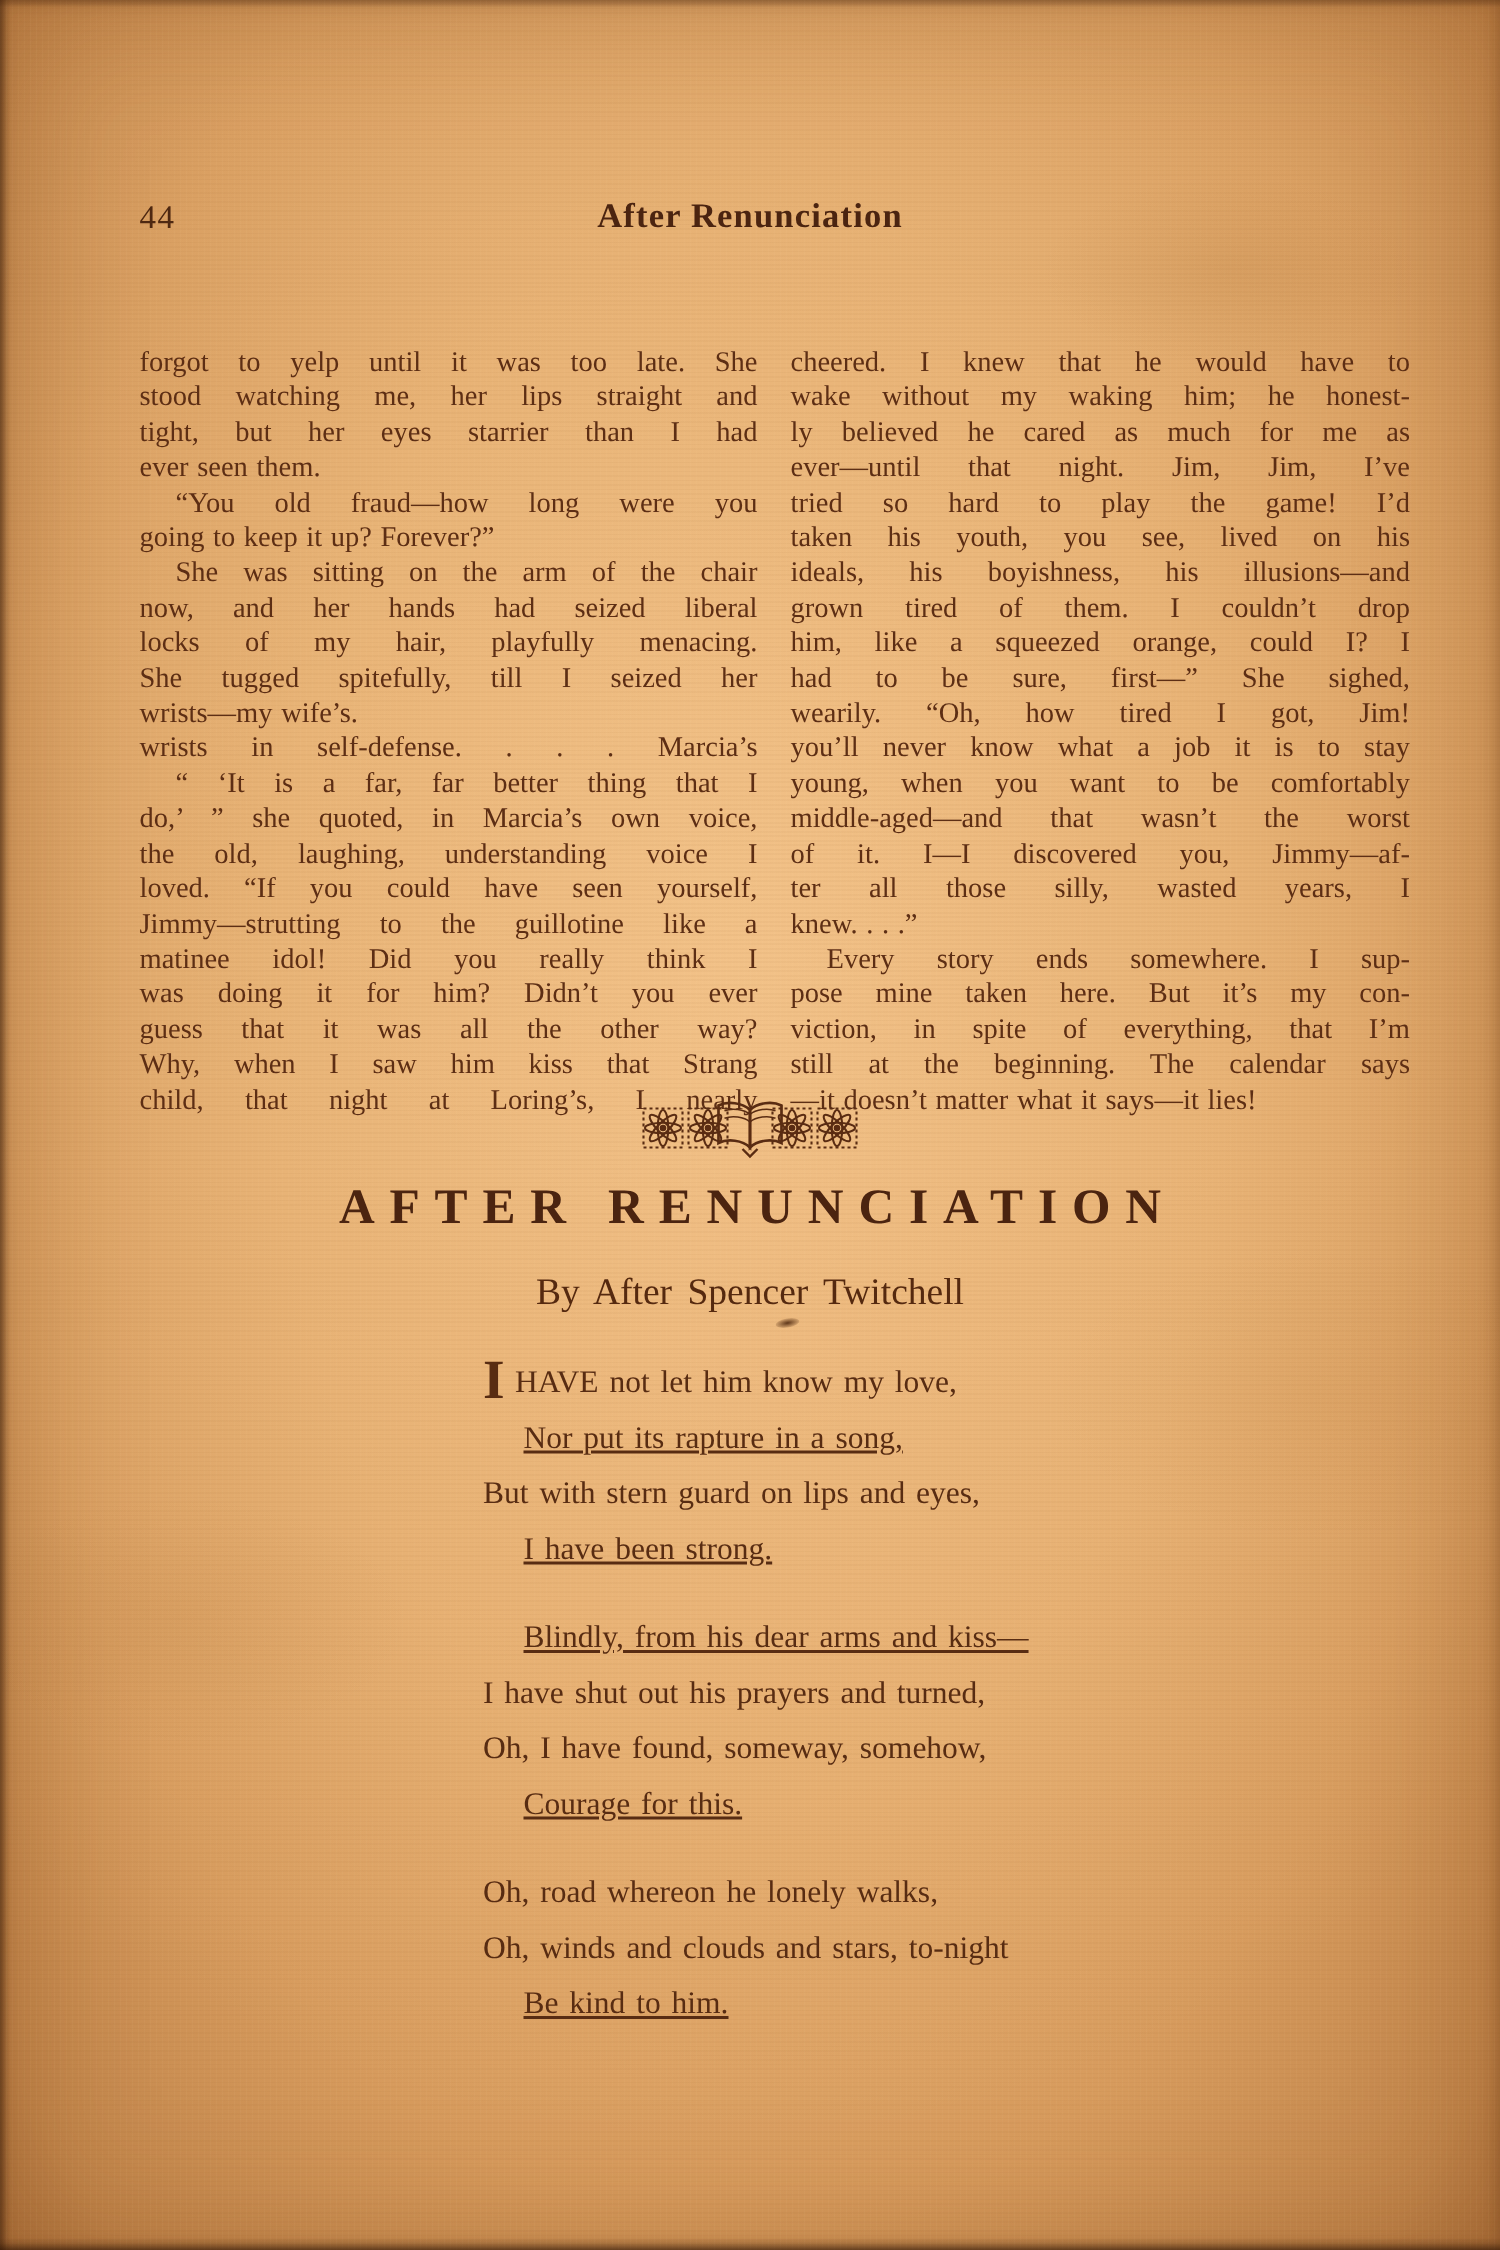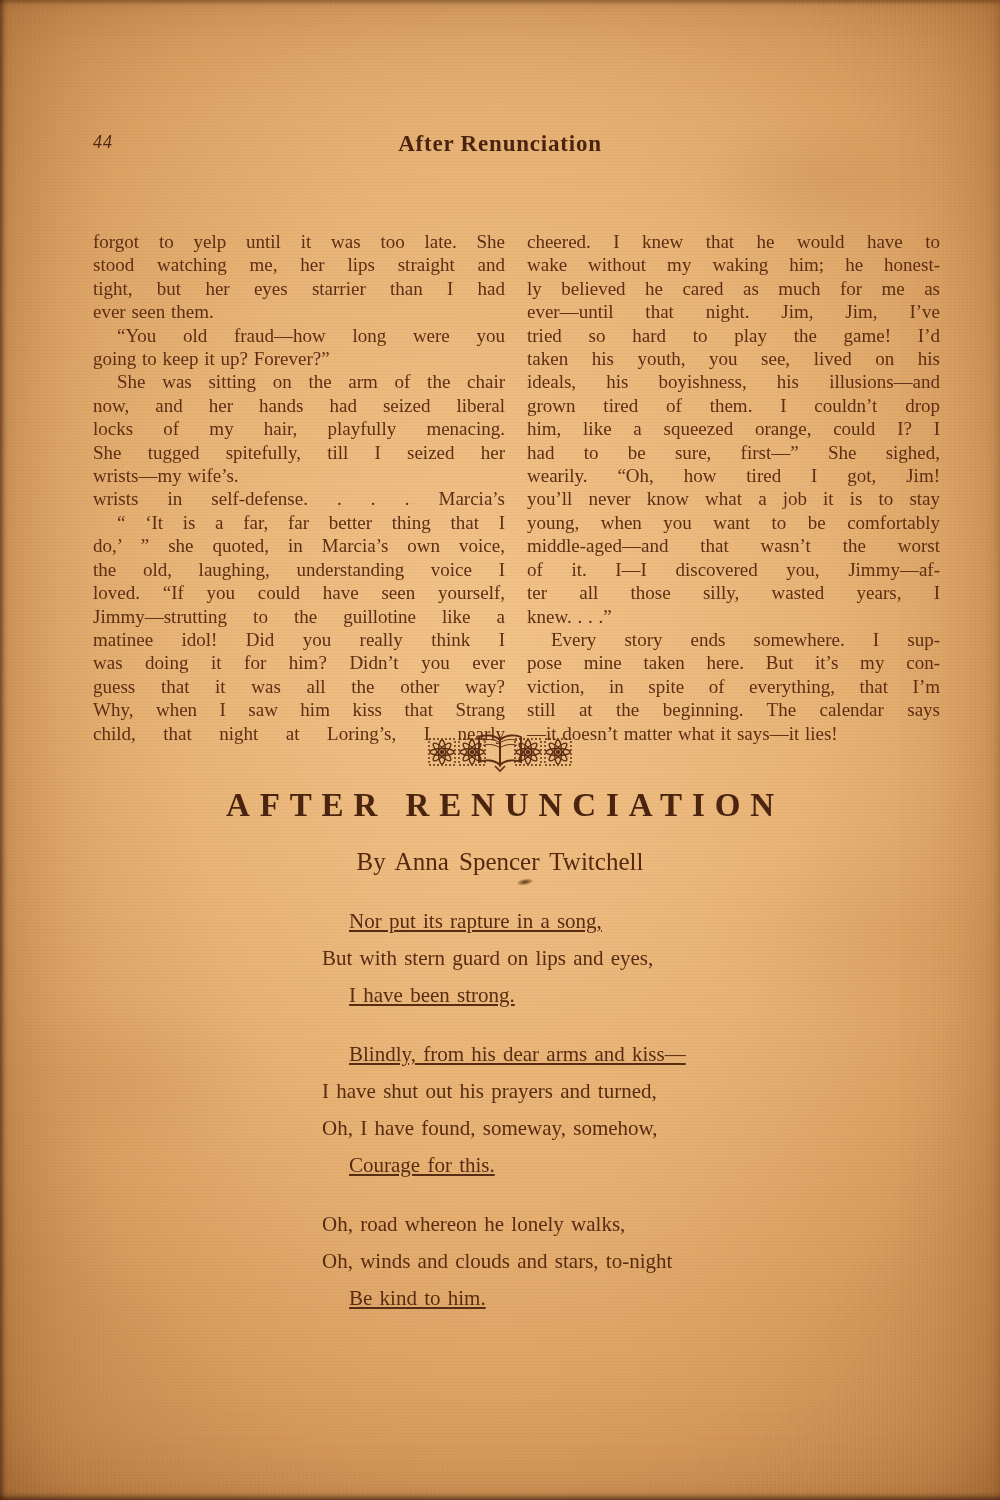--- a/index.html
+++ b/index.html
@@ -26,21 +26,21 @@
   }
   .edge-left{position:absolute;left:0;top:0;bottom:0;width:7px;
     background:linear-gradient(90deg, rgba(52,24,6,0.50), rgba(52,24,6,0.12) 60%, transparent);}
   .edge-bottom{position:absolute;left:0;right:0;bottom:0;height:8px;
     background:linear-gradient(0deg, rgba(40,18,4,0.55), rgba(40,18,4,0.15) 55%, transparent);}
   .edge-top{position:absolute;left:0;right:0;top:0;height:5px;
     background:linear-gradient(180deg, rgba(60,28,8,0.30), transparent);}
 
   .page-number{
     position:absolute;left:93px;top:132px;
-    font-size:18px;color:#4e2811;letter-spacing:1px;font-style:italic;
+    font-size:22px;color:#4e2811;letter-spacing:1px;
   }
   .running-title{
     position:absolute;left:0;top:131px;width:100%;text-align:center;
     font-size:23px;font-weight:bold;color:#4b2410;letter-spacing:0.8px;
   }
 
   .columns{
     position:absolute;left:93px;top:184px;width:847px;
     display:flex;gap:22px;
     color:#5d2e14;font-size:19px;line-height:23.4px;
@@ -197,25 +197,26 @@
           <path d="M75 19 C 71 15.5, 63 14.5, 58 16.5" stroke-width="1"></path>
           <path d="M75 19 C 79 15.5, 87 14.5, 92 16.5" stroke-width="1"></path>
           <path d="M70 37 L75 42 L80 37" stroke-width="1.6"></path>
           <line x1="75" y1="11" x2="75" y2="36" stroke-width="1.2"></line>
         </g>
       </g>
     </svg>
   </div>
 
   <div class="poem-title">AFTER RENUNCIATION</div>
-  <div class="poem-byline">By Anna Spencer Twitchell</div>
+  <div class="poem-byline">By After Spencer Twitchell</div>
   <div class="ink-smudge"></div>
 
   <div class="poem" id="poem">
       <div class="stanza">
+        <div class="pline"><span class="dropcap">I</span><span>HAVE not let him know my love,</span></div>
         <div class="pline pindent">Nor put its rapture in a song,</div>
         <div class="pline">But with stern guard on lips and eyes,</div>
         <div class="pline pindent">I have been strong.</div>
       </div>
       <div class="stanza">
         <div class="pline pindent">Blindly, from his dear arms and kiss—</div>
         <div class="pline">I have shut out his prayers and turned,</div>
         <div class="pline">Oh, I have found, someway, somehow,</div>
         <div class="pline pindent">Courage for this.</div>
       </div>

